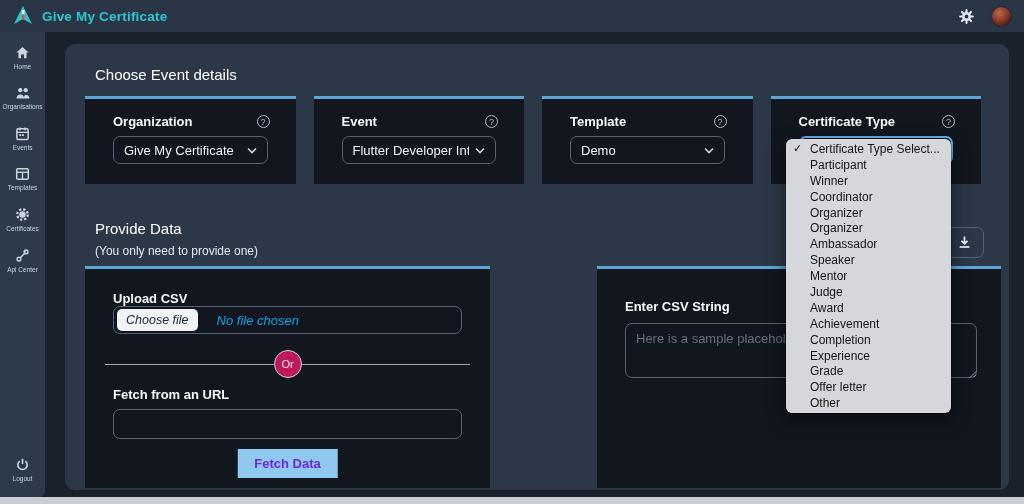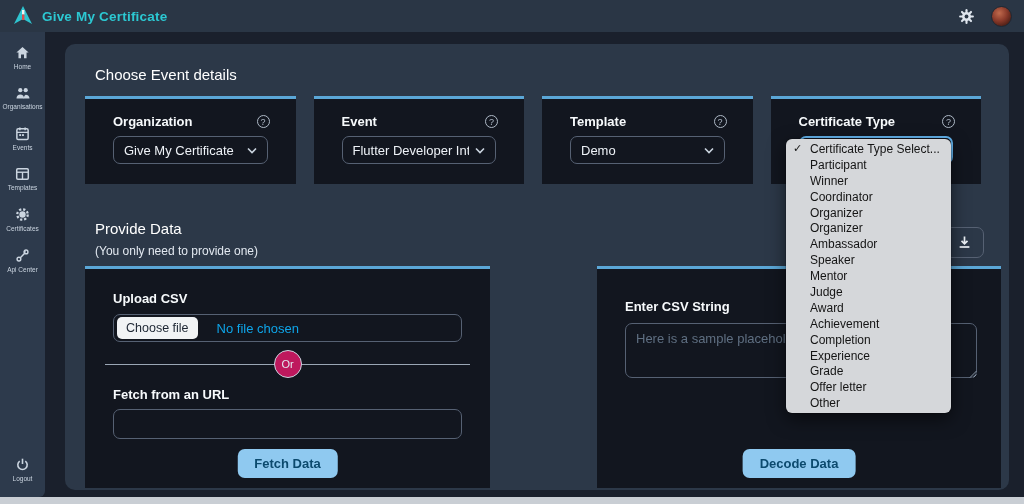--- a/index.html
+++ b/index.html
@@ -47,39 +47,39 @@
   .chev { flex:none; margin-left:6px; }
 
   
   .dl-btn { position:absolute; right:25px; top:183px; width:39px; height:31px; border:1px solid #566173;
             border-radius:7px; display:flex; align-items:center; justify-content:center; cursor:pointer; }
   .data-row { position:absolute; left:20px; top:222px; width:896px; height:222px; }
   .data-card { position:absolute; top:0; height:222px; background:#12161f; border-top:3px solid #5ba7d7; }
   .data-card.left { left:0; width:405px; }
   .data-card.right { left:512px; width:404px; }
   .in-label { position:absolute; color:#f7fafc; font-weight:bold; font-size:13px; left:28px; }
-  .file-input { position:absolute; left:28px; top:45px; width:349px; height:28px; border:1px solid #566173;
-                border-radius:7px; display:flex; align-items:center; overflow:hidden; cursor:pointer; }
+  .file-input { position:absolute; left:28px; top:37px; width:349px; height:28px; border:1px solid #566173;
+                border-radius:7px; display:flex; align-items:center; overflow:hidden; cursor:pointer;font-style:italic; }
   .choose-chip { background:#f1f3f5; color:#1d2633; font-size:12.5px; padding:4px 9px; border-radius:5px;
                  margin:0 0 0 3px; }
   .no-file { color:#0ea5e9; font-size:13px; margin-left:19px; }
   .or-divider { position:absolute; left:20px; right:20px; top:95px; height:0; border-top:1px solid #9aa6b4; }
   .or-circle { position:absolute; left:50%; top:81px; transform:translateX(-50%); width:28px; height:28px;
                border:1px solid #cbd5e0; border-radius:50%; background:#be185d; color:#e2e8f0; font-size:11px;
                display:flex; align-items:center; justify-content:center; z-index:2; }
   .text-input { position:absolute; left:28px; top:140px; width:349px; height:30px; border:1px solid #566173;
                 border-radius:7px; background:transparent; color:#eef2f7; font-size:13px; padding:0 10px;
                 font-family:"Liberation Sans", sans-serif; outline:none; }
   .csv-area { position:absolute; left:28px; top:54px; width:352px; height:55px; border:1px solid #566173;
               border-radius:7px; background:transparent; color:#eef2f7; font-size:13px; padding:7px 10px;
               font-family:"Liberation Sans", sans-serif; resize:none; outline:none; }
   .csv-area::placeholder, .text-input::placeholder { color:#5f6f82; }
   .resize-grip { position:absolute; left:372px; top:101px; width:8px; height:8px; pointer-events:none; }
   .action-btn { position:absolute; left:50%; transform:translateX(-50%); top:180px; height:29px; padding:0 17px;
-                background:#8fc9f0; color:#0c4a6e; font-weight:bold; font-size:13px; border:none; border-radius:7px;
+                background:#8fc9f0; color:#6d28d9; font-weight:bold; font-size:13px; border:none; border-radius:0;
                 cursor:pointer; font-family:"Liberation Sans", sans-serif; }
 
   
   .dropdown { position:absolute; left:786px; top:139px; width:165px; background:#d5d7da; border-radius:6px;
               box-shadow:0 6px 18px rgba(0,0,0,.55), 0 0 0 1px rgba(0,0,0,.15); z-index:40; padding:2px 0; }
   .dd-option { height:15.9px; display:flex; align-items:center; font-size:12px; color:#141414;
                padding-left:24px; position:relative; cursor:pointer; white-space:nowrap; }
   .dd-check { position:absolute; left:7px; font-size:11px; color:#141414; }
 
   
@@ -265,21 +265,20 @@
 
     <div class="data-card right">
       <div class="in-label" style="top:30px;">Enter CSV String</div>
 
       <textarea class="csv-area" placeholder="Here is a sample placeholder" style=""></textarea>
       <svg class="resize-grip" viewBox="0 0 8 8">
         <line x1="1" y1="7.5" x2="7.5" y2="1" stroke="#8795a5" stroke-width="1"></line>
         <line x1="4.5" y1="7.5" x2="7.5" y2="4.5" stroke="#8795a5" stroke-width="1"></line>
       </svg>
 
-      <button class="action-btn">Decode Data</button>
     </div>
   </div>
 </div>
 
 <div class="dropdown">
   <div class="dd-option">
     <span class="dd-check">✓</span>
     <span>Certificate Type Select...</span>
   </div>
   <div class="dd-option">

